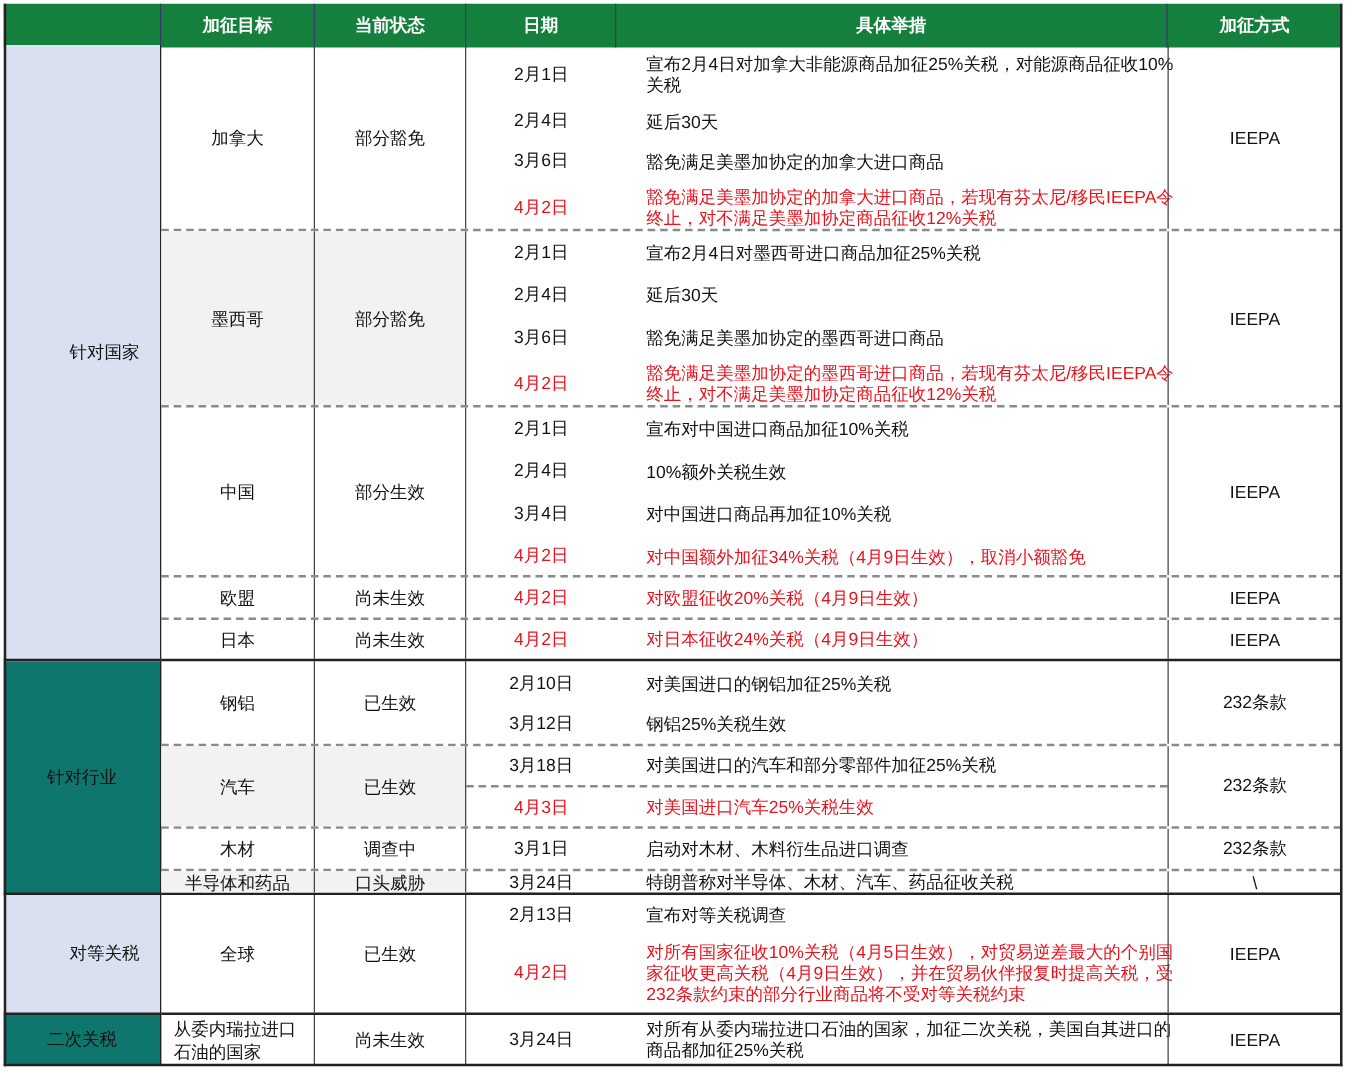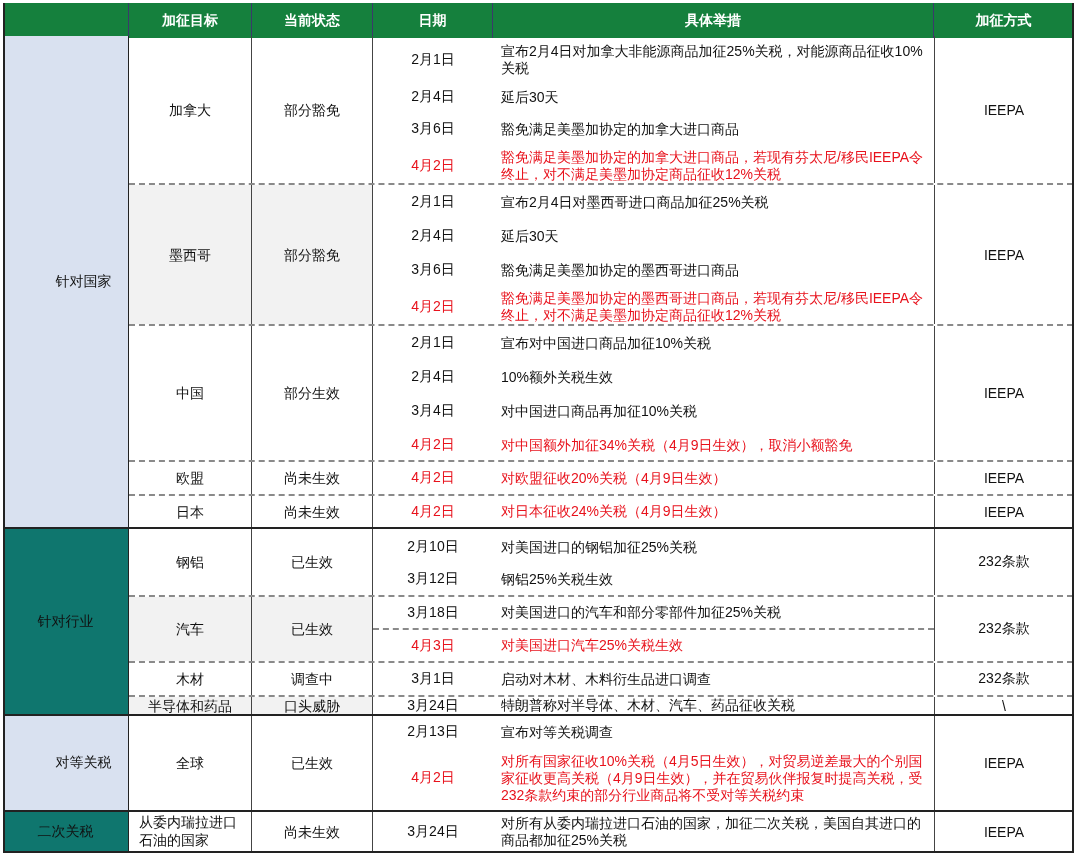--- a/index.html
+++ b/index.html
@@ -30,21 +30,21 @@
   .group { position: absolute; left: 126px; width: 944px; }
   .grp-target, .grp-status { position: absolute; top: 0; height: 100%; display: flex; align-items: center; justify-content: center; text-align: left; font-size: 14px; line-height: 18px; border-right: 1.5px solid #444; }
   .grp-target { left: 0; width: 123px; }
   .grp-status { left: 123px; width: 121px; }
   .grp-method { position: absolute; top: 0; right: 0; width: 139px; height: 100%; display: flex; align-items: center; justify-content: center; font-size: 14px; border-left: 1.5px solid #444; }
   .shade { background: #f2f2f2; }
 
   .events { position: absolute; left: 244px; width: 561px; top: 0; height: 100%; }
   .ev { position: absolute; left: 0; width: 561px; }
   .ev-date { position: absolute; left: 0; top: 0; width: 120px; height: 100%; display: flex; align-items: center; justify-content: center; font-size: 14px; }
-  .ev-text { position: absolute; left: 128px; top: 0; width: 425px; height: 100%; display: flex; align-items: center; font-size: 14px; line-height: 17px; text-align: left; }
+  .ev-text { position: absolute; left: 144px; top: 0; width: 425px; height: 100%; display: flex; align-items: center; font-size: 14px; line-height: 17px; text-align: left; }
   .red { color: #e8121c; }
 
   .dash-bottom { border-bottom: 2px dashed #8a8a8a; }
   .solid-bottom { border-bottom: 2px solid #222; }
   .ev.inner-dash { border-bottom: 2px dashed #8a8a8a; }
 
   .outline { position: absolute; left: 3px; top: 3px; width: 1071px; height: 850px; border: 2px solid #222; border-top: none; pointer-events: none; }
 </style>
 </head>
 <body>
@@ -227,21 +227,21 @@
       </div>
       <div class="ev red" style="top:30px;height:64px;">
         <div class="ev-date">4月2日</div>
         <div class="ev-text">对所有国家征收10%关税（4月5日生效），对贸易逆差最大的个别国家征收更高关税（4月9日生效），并在贸易伙伴报复时提高关税，受232条款约束的部分行业商品将不受对等关税约束</div>
       </div>
     </div>
     <div class="grp-method">IEEPA</div>
   </div>
 
   <div class="group" style="top:809px;height:40px;">
-    <div class="grp-target" style="padding:0 10px;font-family:Liberation Serif, serif;">从委内瑞拉进口石油的国家</div>
+    <div class="grp-target" style="padding:0 10px;">从委内瑞拉进口石油的国家</div>
     <div class="grp-status">尚未生效</div>
     <div class="events">
       <div class="ev" style="top:0;height:40px;">
         <div class="ev-date">3月24日</div>
         <div class="ev-text">对所有从委内瑞拉进口石油的国家，加征二次关税，美国自其进口的商品都加征25%关税</div>
       </div>
     </div>
     <div class="grp-method">IEEPA</div>
   </div>
 

